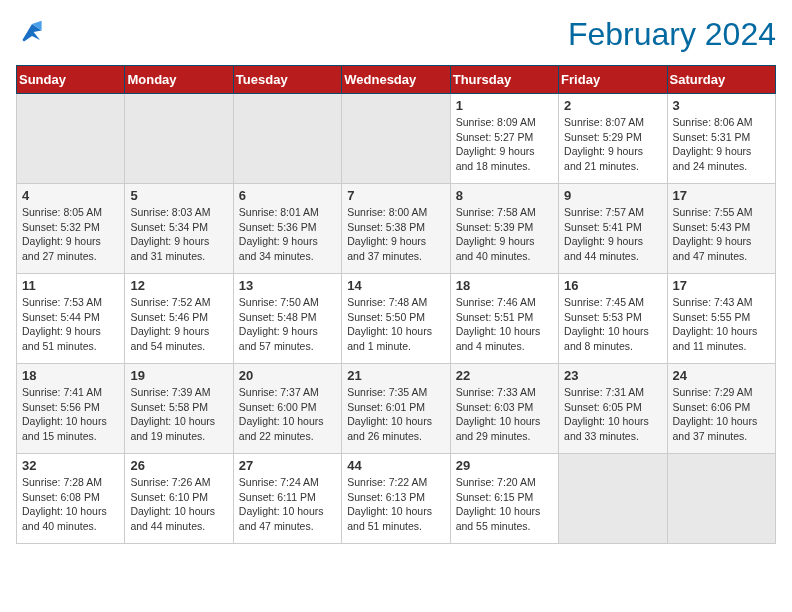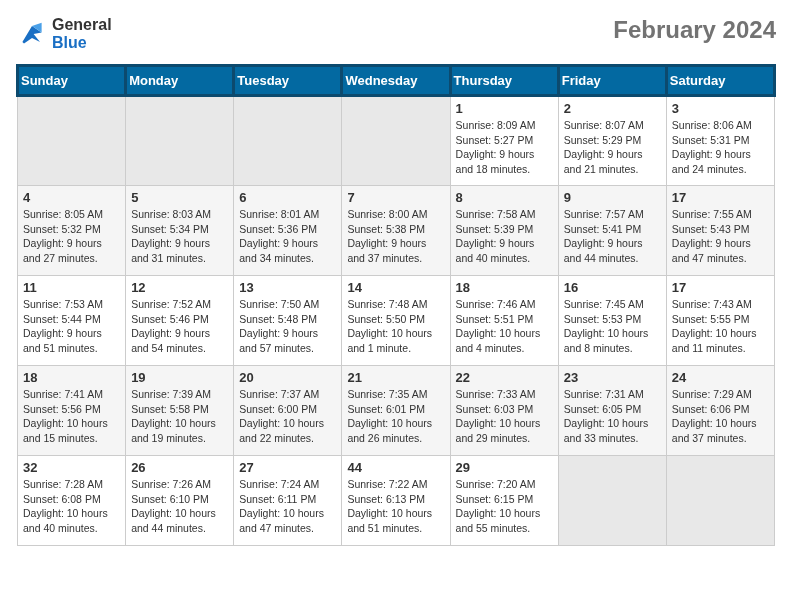--- a/index.html
+++ b/index.html
@@ -22,41 +22,41 @@
       gap: 4px;
     }
     .logo-bird {
       width: 32px;
       height: 32px;
     }
     .title-block {
       text-align: right;
     }
     .month-title {
-      font-size: 24px;
-      font-weight: bold;
-      color: #737373;
+      font-size: 32px;
+      font-weight: normal;
+      color: #0369a1;
     }
     .location {
       font-size: 16px;
       color: #555;
     }
     table {
       width: 100%;
       border-collapse: collapse;
       font-size: 11px;
     }
     thead tr th {
-      background-color: #0369a1;
+      background-color: #b91c1c;
       color: #fff;
       text-align: left;
       padding: 6px 2px;
       font-size: 13px;
       font-weight: bold;
-      border: 3px solid #0c4a6e;
+      border: 1px solid #0c4a6e;
     }
     tbody tr td {
       border: 1px solid #ccc;
       vertical-align: top;
       padding: 4px 5px;
       height: 90px;
       background: #fff;
     }
     tbody tr:nth-child(even) td {
       background: #f5f5f5;
@@ -78,24 +78,20 @@
   </style>
 </head>
 <body>
 
 <div class="header">
   <div class="logo">
     <svg class="logo-bird" viewBox="0 0 40 40" xmlns="http://www.w3.org/2000/svg">
       <polygon points="8,30 20,10 32,18 22,20 30,30 20,25 10,32" fill="#1a6fc4"></polygon>
       <polygon points="20,10 32,6 32,18" fill="#4aa0e8"></polygon>
     </svg>
-    <div>
-      <div style="font-size:16px;font-weight:bold;color:#333;">General</div>
-      <div style="font-size:16px;font-weight:bold;color:#1a6fc4;">Blue</div>
-    </div>
   </div>
   <div class="title-block">
     <div class="month-title">February 2024</div>
   </div>
 </div>
 
 <table>
   <thead>
     <tr>
     <th>Sunday</th>

